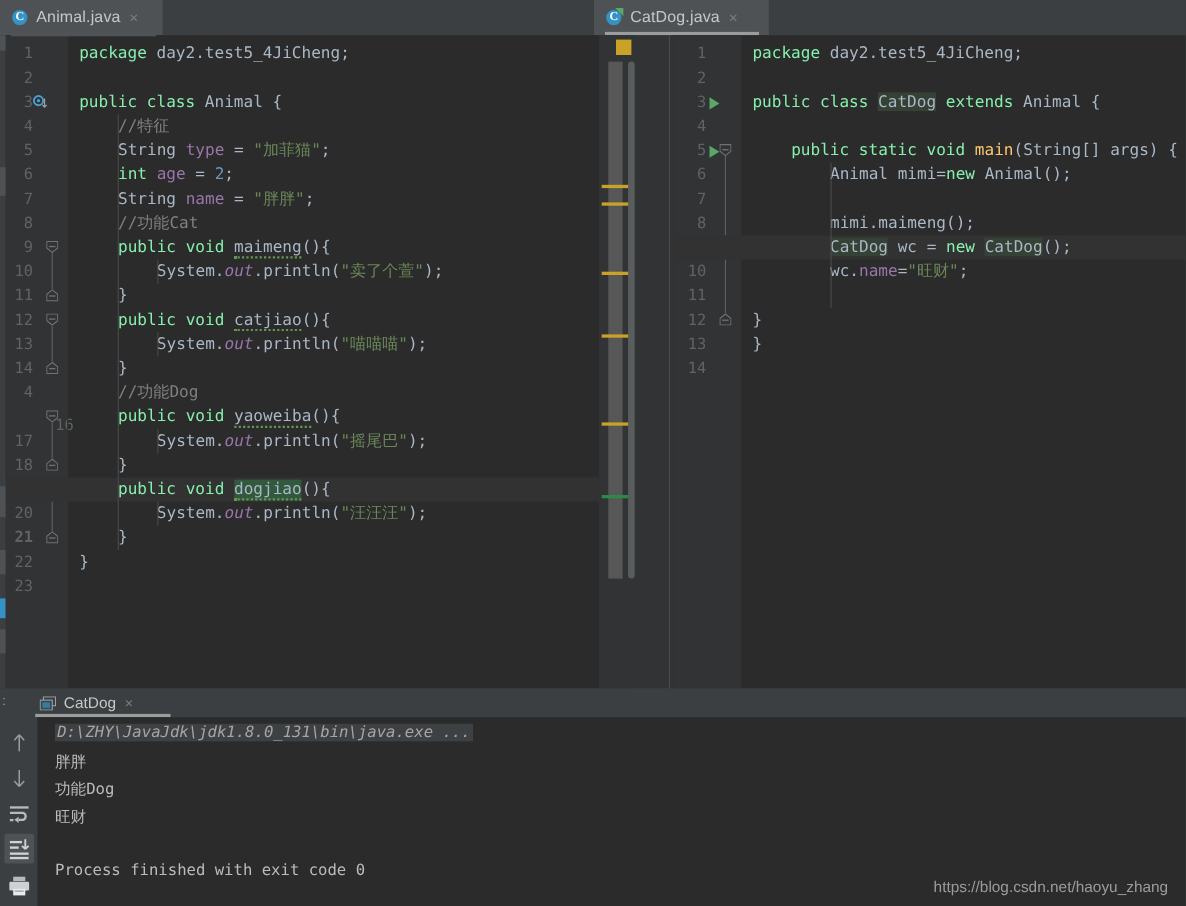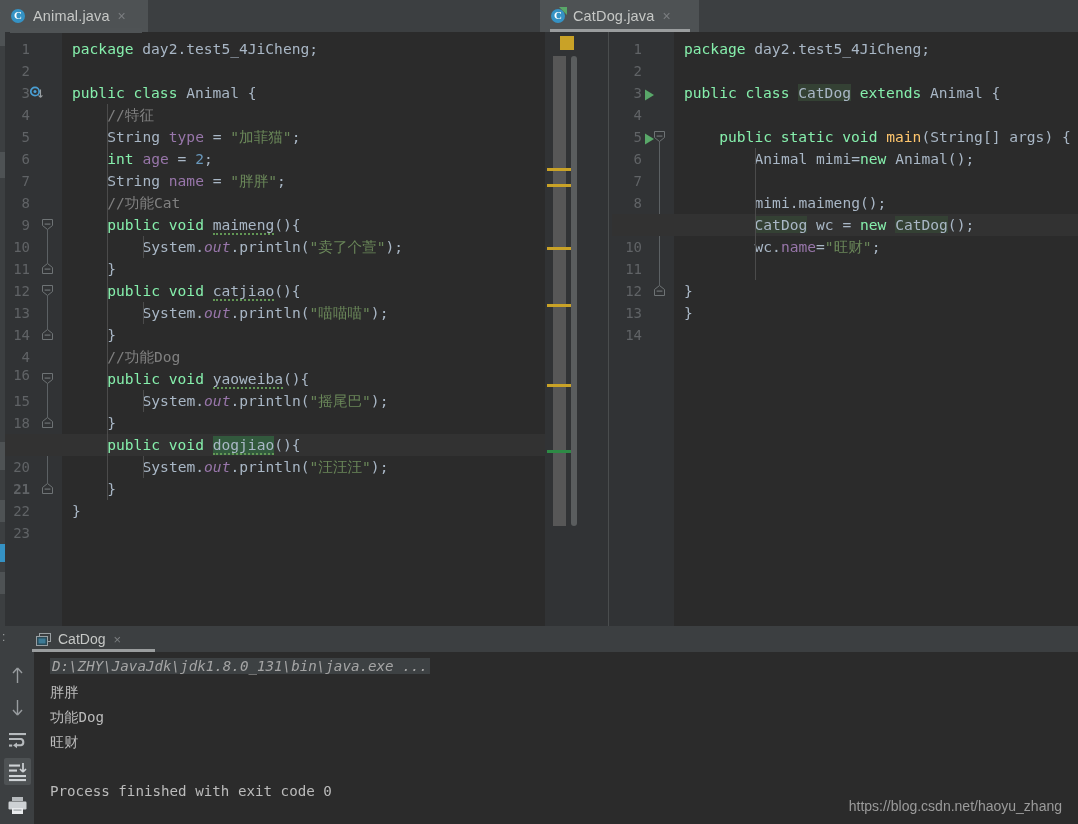--- a/index.html
+++ b/index.html
@@ -192,25 +192,25 @@
           </div>
           <div class="gutline" style="top: 270px;">
             <div class="lnum">13</div>
           </div>
           <div class="gutline" style="top: 292px;">
             <div class="lnum">14</div>
           </div>
           <div class="gutline" style="top: 314px;">
             <div class="lnum">4</div>
           </div>
-          <div class="gutline" style="top: 332px;">
+          <div class="gutline" style="top: 344px; margin-left: 37px;">
             <div class="lnum">16</div>
           </div>
           <div class="gutline" style="top: 358px;">
-            <div class="lnum">15</div>
+            <div class="lnum">17</div>
           </div>
           <div class="gutline" style="top: 380px;">
             <div class="lnum">18</div>
           </div>
           <div class="gutline" style="top: 402px;">
             <div class="lnum cur">19</div>
           </div>
           <div class="gutline" style="top: 424px;">
             <div class="lnum">20</div>
           </div>

